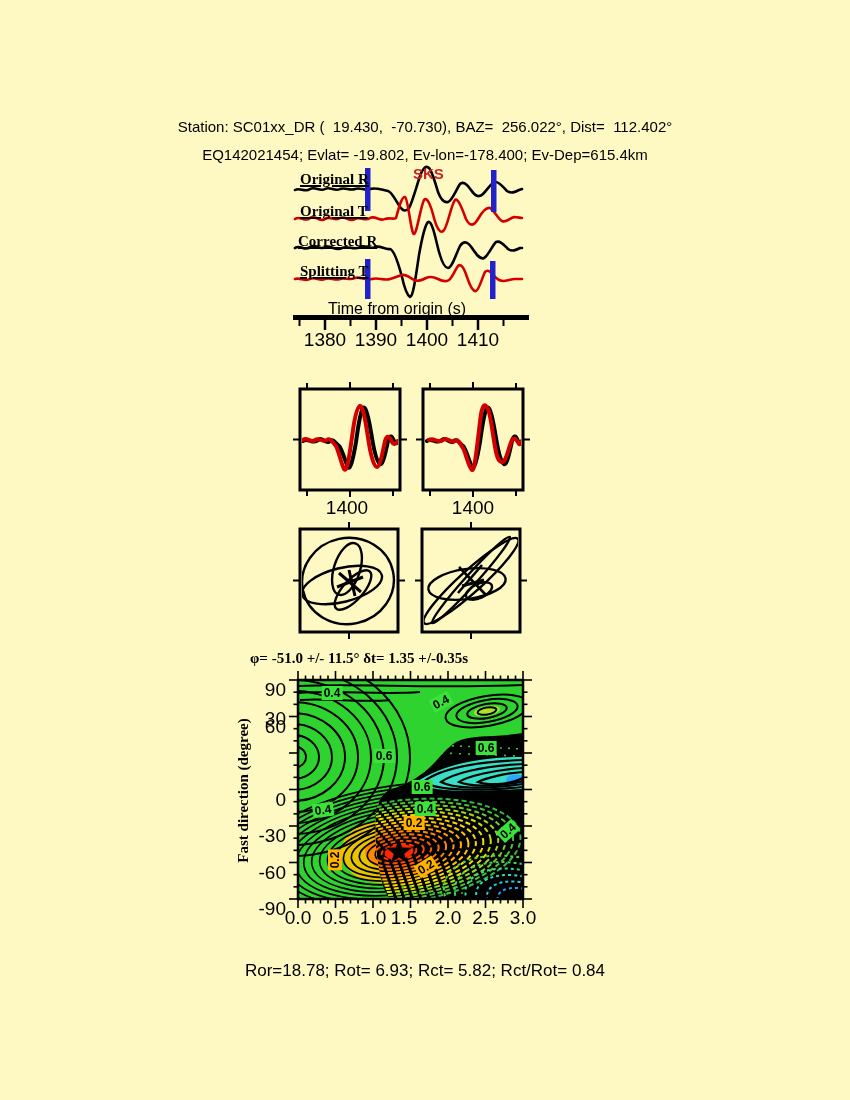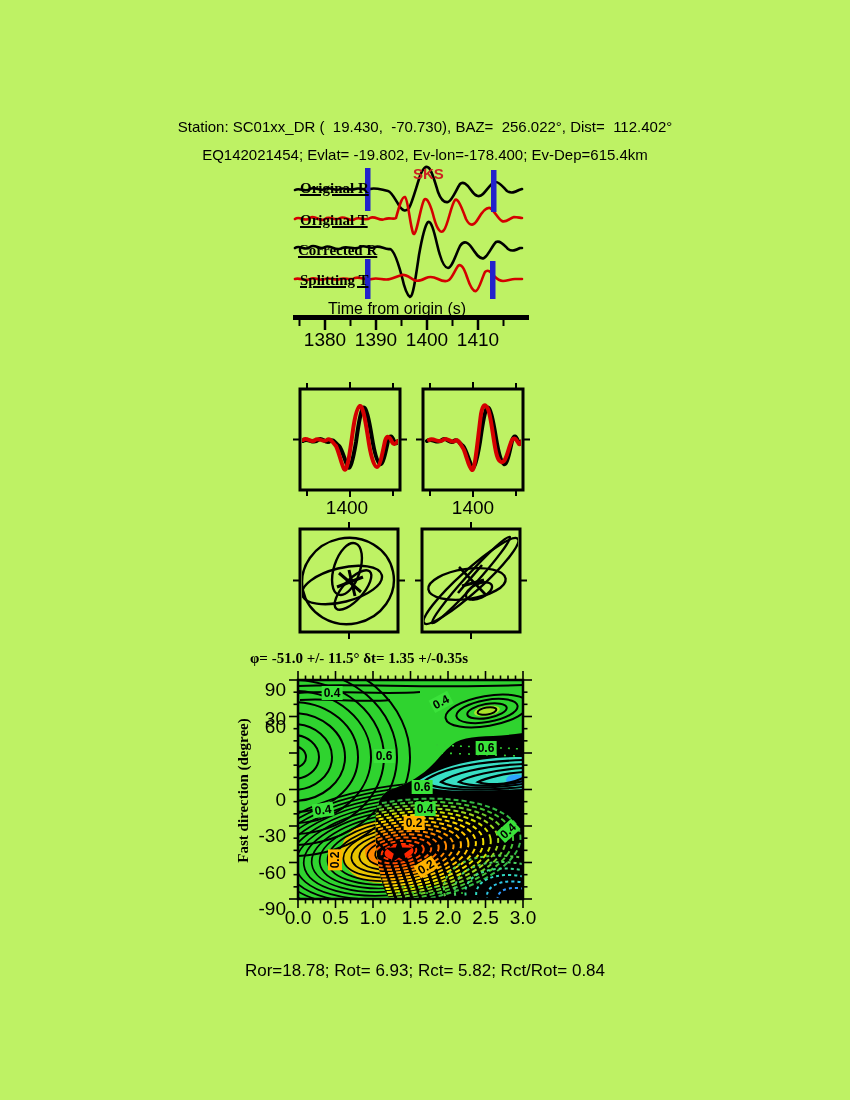--- a/index.html
+++ b/index.html
@@ -1,22 +1,22 @@
 <!DOCTYPE html>
 <html><head>
 <meta charset="utf-8">
 <style>
   html,body{margin:0;padding:0;background:#fff;}
-  #canvas{position:relative;width:850px;height:1100px;background:#bef264;overflow:hidden;
+  #canvas{position:relative;width:850px;height:1100px;background:#fef9c3;overflow:hidden;
           font-family:"Liberation Sans",sans-serif;color:#000;}
   #fig{position:absolute;left:0;top:0;}
   .abs{position:absolute;}
   .hdr{left:0;right:0;text-align:center;font:15px "Liberation Sans",sans-serif;white-space:pre;}
   .tl{position:absolute;font:bold 15px "Liberation Serif",serif;text-decoration:underline;
-      text-decoration-thickness:2px;margin-top:9px;}
+      text-decoration-thickness:2px;}
   .wt,.xt{position:absolute;font:19px "Liberation Sans",sans-serif;transform:translateX(-50%);}
   .yt{position:absolute;left:230px;width:56px;text-align:right;font:19px "Liberation Sans",sans-serif;margin-top:10px;}
   .cl{position:absolute;font:bold 12px "Liberation Sans",sans-serif;line-height:14px;
       padding:0 2px;color:#000;}
   .serifb{font-family:"Liberation Serif",serif;font-weight:bold;}
 </style>
 </head>
 <body>
 
 <div id="canvas">
@@ -384,21 +384,21 @@
   <span class="yt" style="top:705.5px">60</span>
   <span class="yt" style="top:698px">30</span>
   <span class="yt" style="top:778.5px">0</span>
   <span class="yt" style="top:815px">-30</span>
   <span class="yt" style="top:851.5px">-60</span>
   <span class="yt" style="top:888px">-90</span>
 
   <span class="xt" style="left:298px;top:907px">0.0</span>
   <span class="xt" style="left:335.5px;top:907px">0.5</span>
   <span class="xt" style="left:373px;top:907px">1.0</span>
-  <span class="xt" style="left:415px;top:907px">1.5</span>
+  <span class="xt" style="left:404px;top:907px">1.5</span>
   <span class="xt" style="left:448px;top:907px">2.0</span>
   <span class="xt" style="left:485.5px;top:907px">2.5</span>
   <span class="xt" style="left:523px;top:907px">3.0</span>
 
 
   <div class="abs" style="left:0;right:0;top:961px;text-align:center;font:17px 'Liberation Sans',sans-serif">Ror=18.78; Rot= 6.93; Rct= 5.82; Rct/Rot= 0.84</div>
 
   <span class="cl" style="left:332px;top:693px;background:#3ae23a;transform:translate(-50%,-50%)">0.4</span>
   <span class="cl" style="left:441px;top:702px;background:#3ae23a;transform:translate(-50%,-50%) rotate(-28deg)">0.4</span>
   <span class="cl" style="left:384px;top:756px;background:#3ae23a;transform:translate(-50%,-50%)">0.6</span>

